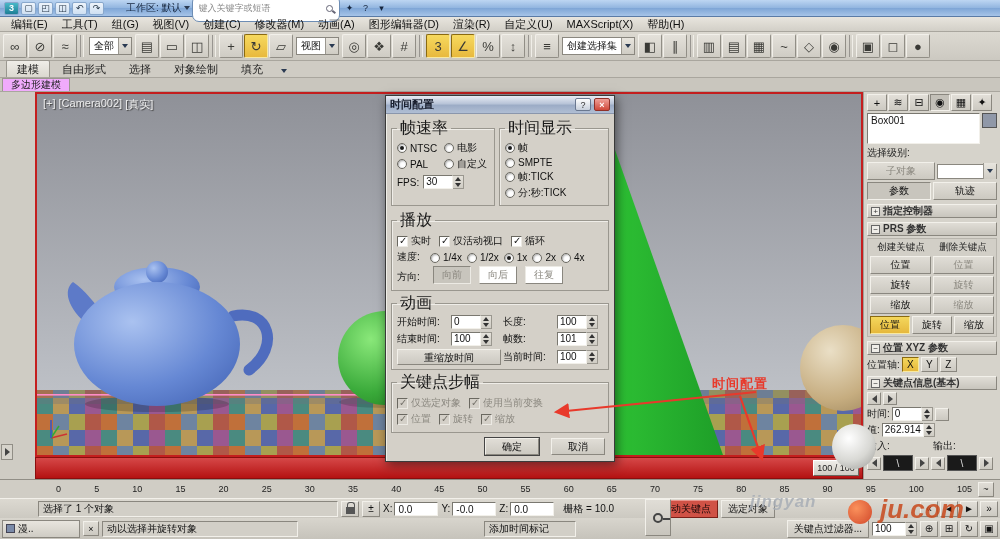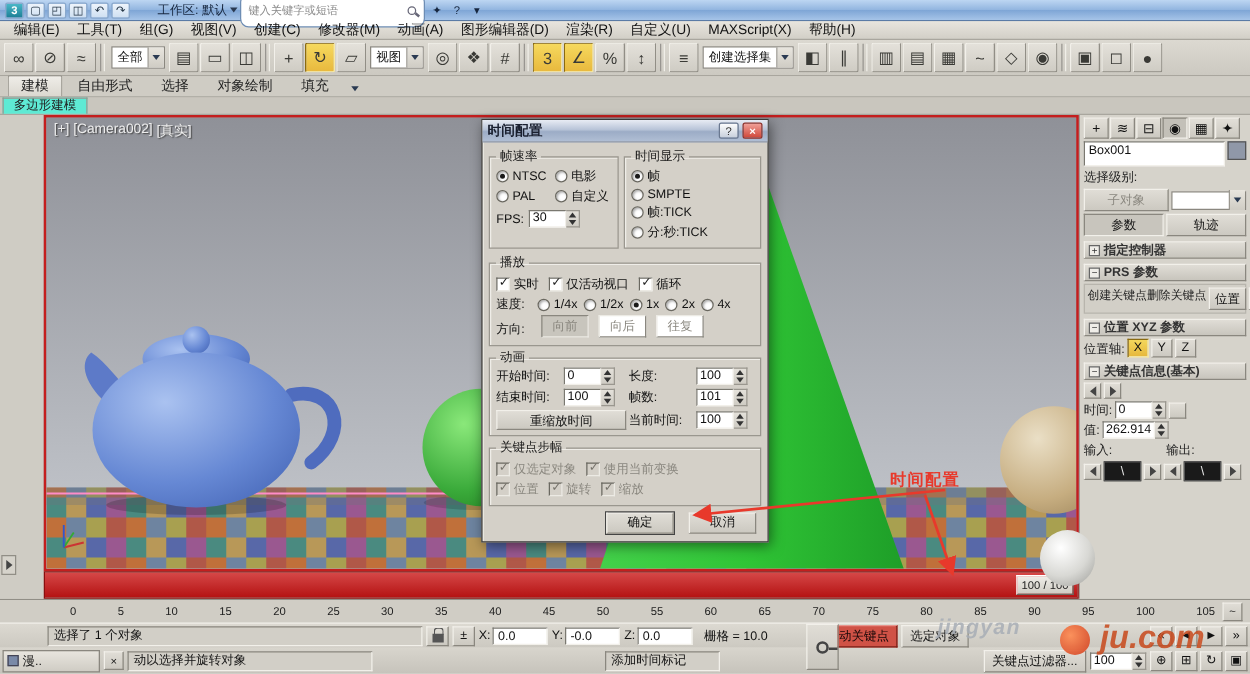--- a/index.html
+++ b/index.html
@@ -29,74 +29,74 @@
 .tb-sep{width:4px;height:22px;border-left:1px solid #989590;border-right:1px solid #f0eee8;margin:0 2px;flex:0 0 auto}
 .tb-combo{height:18px;background:#fff;border:1px solid #8a877f;display:flex;align-items:center;font-size:10px;padding-left:4px;margin:0 2px;flex:0 0 auto}
 .tb-combo .cb-txt{white-space:nowrap}
 .arrbox{width:13px;height:16px;margin-left:4px;background:linear-gradient(#e8e5de,#cfccc4);border-left:1px solid #9a978f;display:flex;align-items:center;justify-content:center}
 
 .ribbon{height:17px;background:#cfccc4;border-bottom:1px solid #a9a69e;display:flex;align-items:flex-end;padding-left:6px;gap:1px}
 .rtab{padding:1px 10px;font-size:11px;line-height:14px;color:#222;border:1px solid transparent;border-bottom:none;white-space:nowrap}
 .rtab.active{background:linear-gradient(#efede8,#dbd8d0);border-color:#9a978f;border-radius:2px 2px 0 0}
 .ribbon-caret{margin:0 0 4px 6px}
 .subtabrow{height:14px;background:#c9c6be;border-bottom:1px solid #a9a69e;display:flex}
-.subtab{margin-left:2px;padding:0 8px;font-size:10px;line-height:12px;background:#5eead4;border:1px solid #9a978f;border-bottom:none;color:#222}
+.subtab{margin-left:2px;padding:0 8px;font-size:10px;line-height:12px;background:#f0abfc;border:1px solid #9a978f;border-bottom:none;color:#222}
 
 .main{height:387px;display:flex}
 .gutter{width:35px;background:#cfccc4;position:relative;flex:0 0 auto}
 .gutter-btn{position:absolute;left:1px;top:352px;width:12px;height:16px;background:#d6d3cb;border:1px solid #918e86;display:flex;align-items:center;justify-content:center}
 .tri-r{width:0;height:0;border-top:4px solid transparent;border-bottom:4px solid transparent;border-left:5px solid #444}
 .tri-l{width:0;height:0;border-top:4px solid transparent;border-bottom:4px solid transparent;border-right:5px solid #444}
 .vp-col{width:828px;display:flex;flex-direction:column;flex:0 0 auto}
 .viewport{height:365px;position:relative;border:2px solid #c41e1e;overflow:hidden;background:#9a9ca2}
 .viewport svg.scene{position:absolute;inset:0;width:100%;height:100%}
 .vp-label{position:absolute;top:3px;left:6px;display:flex;gap:3px;font-size:11px;color:#ececec;text-shadow:1px 1px 1px #444}
 .time-slider{height:22px;background:linear-gradient(#d64848,#b41212);border:1px solid #8a0e0e;position:relative}
 .ts-handle{position:absolute;right:3px;top:2px;width:46px;height:16px;background:linear-gradient(#efede8,#cfccc4);border:1px solid;border-color:#fff #6a6860 #6a6860 #fff;font-size:9px;display:flex;align-items:center;justify-content:center;color:#222}
 .white-sphere{position:absolute;left:832px;top:424px;width:44px;height:45px;border-radius:50%;background:radial-gradient(circle at 38% 32%,#ffffff,#d8d8d4 55%,#9a9a96);z-index:6}
 
 .cmd-panel{width:137px;background:#d6d3cb;border-left:1px solid #a29f97;padding:2px 3px;display:flex;flex-direction:column;gap:2px;overflow:hidden;flex:0 0 auto}
 .cp-tabs{display:flex;gap:1px}
 .cp-tab{width:20px;height:17px;display:flex;align-items:center;justify-content:center;font-size:11px;background:linear-gradient(#e2dfd8,#ccc9c1);border:1px solid;border-color:#f2f0ea #8a877f #8a877f #f2f0ea}
 .cp-tab.active{background:#c3c0b8;border-color:#8a877f #f2f0ea #f2f0ea #8a877f}
-.field{background:#fff;border:1px solid;border-color:#7a7870 #f2f0ea #f2f0ea #7a7870;font-size:10px;padding:0 3px;height:20px;line-height:13px;color:#111}
+.field{background:#fff;border:1px solid;border-color:#7a7870 #f2f0ea #f2f0ea #7a7870;font-size:10px;padding:0 3px;height:31px;line-height:13px;color:#111}
 .name-row{display:flex;gap:2px}
 .name-field{flex:1}
 .swatch{width:15px;height:15px;background:#9098a8;border:1px solid #555}
 .cp-label{font-size:10px;color:#222}
 .cp-row{display:flex;gap:2px;align-items:center}
 .flex1{flex:1}
 .btn{background:linear-gradient(#e0ddd6,#ccc9c1);border:1px solid;border-color:#f2f0ea #8a877f #8a877f #f2f0ea;text-align:center;font-size:10px;padding:1px 4px;color:#111;white-space:nowrap}
 .btn.dis{color:#8a877f}
 .btn.on{border-color:#8a877f #f2f0ea #f2f0ea #8a877f;background:#c8c5bd}
 .btn.yel{background:linear-gradient(#f4d75c,#e6b83c);border-color:#8a6a10 #f8e9a0 #f8e9a0 #8a6a10}
 .combo{background:#fff;border:1px solid #8a877f;height:15px;display:flex;align-items:center;justify-content:flex-end}
 .rollout{height:14px;background:linear-gradient(#e0ddd6,#c8c5bd);border:1px solid;border-color:#f2f0ea #8a877f #8a877f #f2f0ea;display:flex;align-items:center;font-size:10px;font-weight:bold;color:#333;padding:0 3px;gap:3px;margin-top:2px}
 .rollout .pm{width:9px;height:9px;border:1px solid #666;background:#efede8;font-size:8px;line-height:7px;text-align:center;font-weight:normal}
-.prs-body{border:1px solid #b8b5ad;background:#d2cfc7;padding:2px;display:flex;gap:2px}
+.prs-body{border:1px solid #b8b5ad;background:#d2cfc7;padding:2px;display:flex;flex-direction:column;gap:2px}
 .labels{font-size:9.5px;color:#222;display:flex}
 .labels span{flex:1;text-align:center;white-space:nowrap}
 .btn.ax{width:17px;padding:1px 0;flex:0 0 auto}
 .navbtn{width:14px;height:13px;background:linear-gradient(#e0ddd6,#ccc9c1);border:1px solid;border-color:#f2f0ea #8a877f #8a877f #f2f0ea;display:flex;align-items:center;justify-content:center;flex:0 0 auto}
 .blackbtn{width:30px;height:16px;background:#1a1a1a;border:1px solid #555;color:#e8e8e8;display:flex;align-items:center;justify-content:center;font-size:10px;flex:0 0 auto}
 .spin{display:inline-flex;height:14px;flex:0 0 auto}
 .spin-val{background:#fff;border:1px solid;border-color:#7a7870 #f2f0ea #f2f0ea #7a7870;min-width:30px;padding:0 2px;font-size:10px;line-height:12px;color:#111;text-align:left}
 .spin-ar{width:11px;display:flex;flex-direction:column;justify-content:center;align-items:center;gap:2px;background:linear-gradient(#e4e1da,#cfccc4);border:1px solid #9a978f;border-left:none}
 .su{width:0;height:0;border-left:3px solid transparent;border-right:3px solid transparent;border-bottom:4px solid #333}
 .sd{width:0;height:0;border-left:3px solid transparent;border-right:3px solid transparent;border-top:4px solid #333}
 
 .dialog{position:absolute;left:385px;top:95px;width:230px;background:#d4d0c8;border:1px solid #3a3a3a;box-shadow:2px 3px 10px rgba(0,0,0,.5),inset 1px 1px 0 #f0efe8;z-index:50}
 .dlg-title{height:18px;background:linear-gradient(#e8ecf4 0%,#b8c4d8 45%,#9cacc6 55%,#b0bed4 100%);display:flex;align-items:center;padding:0 4px;gap:3px;border-bottom:1px solid #8a96ac}
 .dlg-title-text{flex:1;font-size:11px;font-weight:bold;color:#1a2030}
 .dlg-btn{width:16px;height:13px;border-radius:2px;display:flex;align-items:center;justify-content:center;font-size:9px;border:1px solid #6a7890;background:linear-gradient(#fdfdfd,#c8d0dc);color:#333}
 .dlg-close{background:linear-gradient(#f0a098,#d0483a);color:#fff;border-color:#903028;font-weight:bold}
 .dlg-body{padding:2px 5px 6px}
 fieldset{min-inline-size:0}
 fieldset.grp{border:1px solid #9a978f;box-shadow:1px 1px 0 #efede8 inset;margin:2px 0;padding:1px 5px 4px}
-fieldset.grp legend{font-size:10px;padding:0 3px;color:#1a1a1a}
+fieldset.grp legend{font-size:16px;padding:0 3px;color:#1a1a1a}
 .dlg-row2{display:flex;gap:4px;align-items:stretch}
 .radio{display:inline-flex;align-items:center;gap:3px;font-size:10px;margin:1px 0;white-space:nowrap}
 .rb{width:10px;height:10px;border-radius:50%;background:#fff;border:1px solid #6a6860;box-shadow:inset 1px 1px 2px #aaa;position:relative;flex:0 0 auto}
 .rb.on::after{content:'';position:absolute;inset:2px;border-radius:50%;background:#1a1a1a}
 .chk{display:inline-flex;align-items:center;gap:3px;font-size:10px;white-space:nowrap}
 .cbx{width:11px;height:11px;background:#fff;border:1px solid;border-color:#6a6860 #eceae4 #eceae4 #6a6860;position:relative;flex:0 0 auto}
 .cbx.on::after{content:'✓';position:absolute;left:1px;top:-2px;font-size:10px;font-weight:bold;color:#1a1a1a}
 .dis{color:#8a877f}
 .dis .cbx{background:#d4d0c8}
 .dis .cbx.on::after{color:#76736b}

